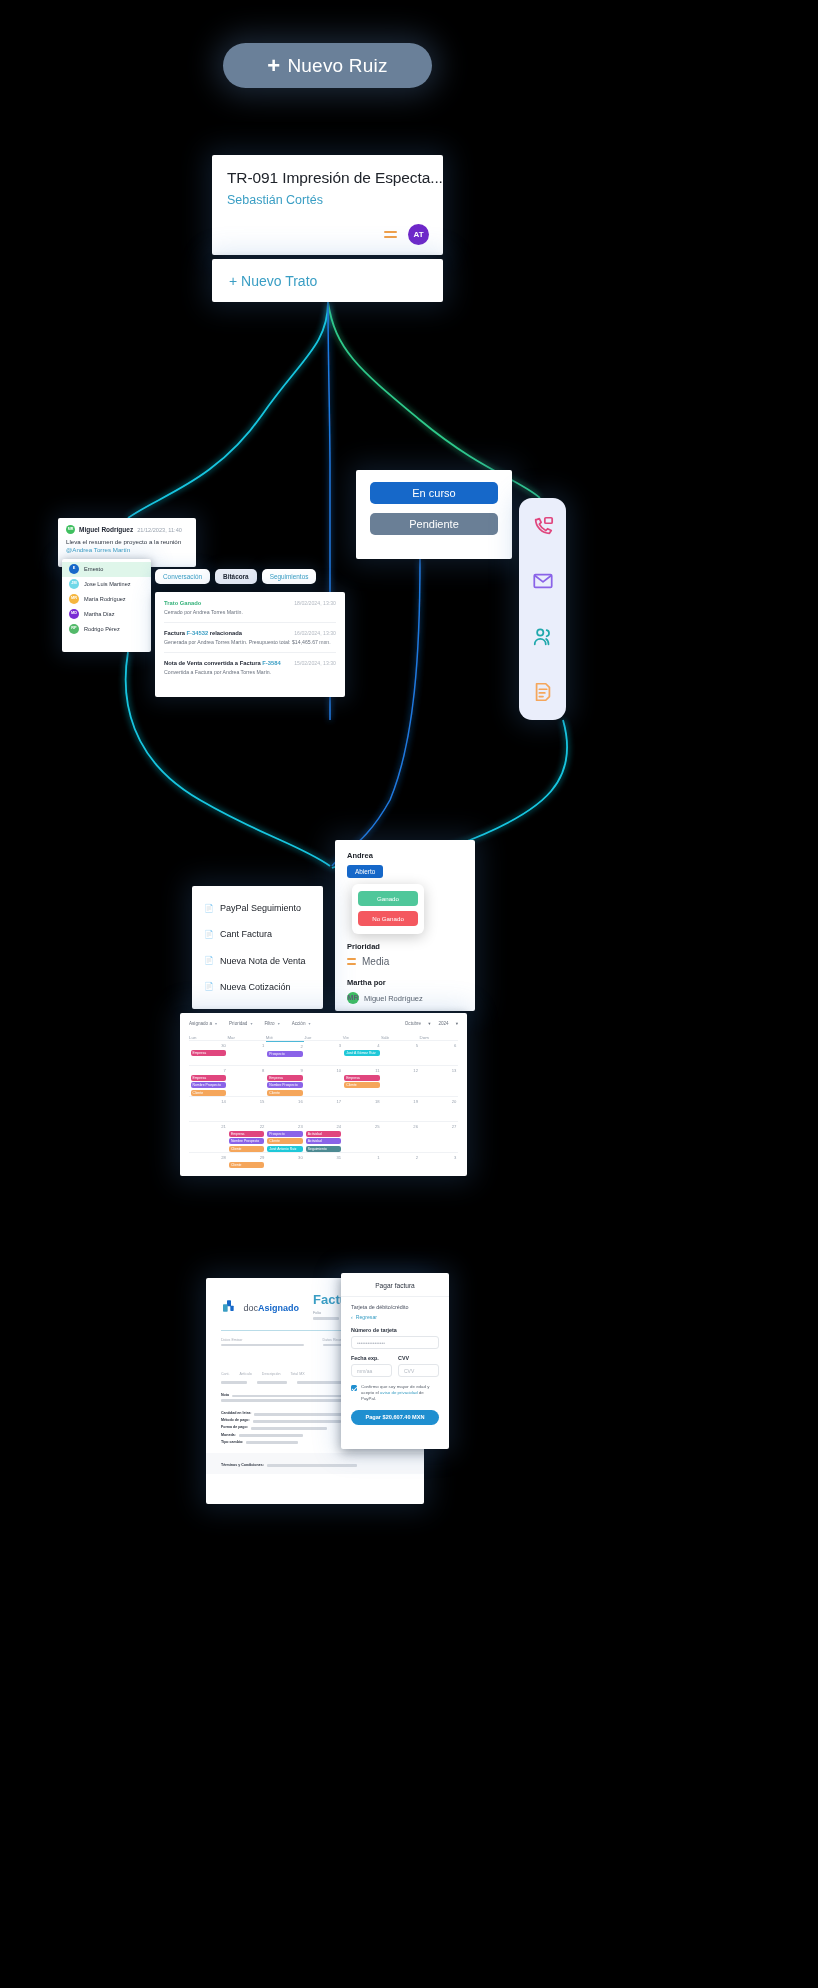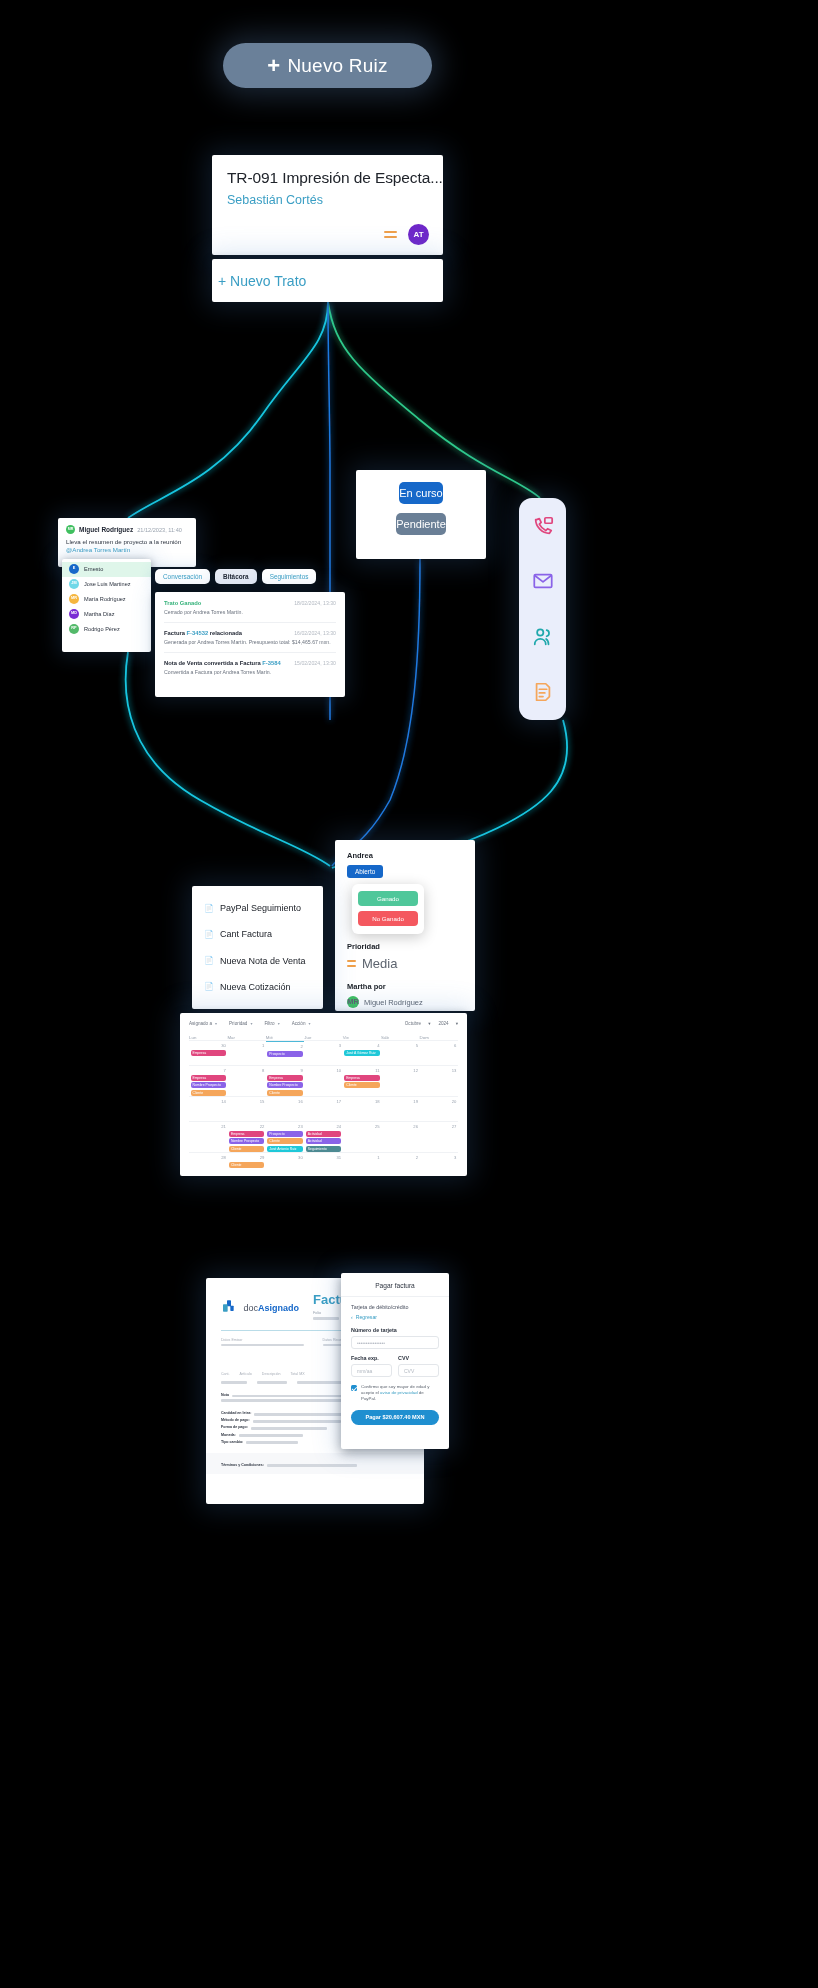--- a/index.html
+++ b/index.html
@@ -38,21 +38,21 @@
   #deal-card .meta { position:absolute; right:14px; bottom:10px; display:flex; align-items:center; gap:11px; }
   .prio-bars { display:flex; flex-direction:column; gap:2.5px; }
   .prio-bars i { display:block; width:13px; height:2.6px; background:#f0a04a; border-radius:2px; }
   .avatar {
     border-radius:50%; display:flex; align-items:center; justify-content:center;
     color:#fff; font-weight:700; line-height:1;
   }
   #deal-avatar { width:21px; height:21px; background:#6f28c9; font-size:8px; }
 
   
-  #new-deal-card { left:212px; top:259px; width:231px; height:43px; display:flex; align-items:center; padding-left:6px; }
+  #new-deal-card { left:212px; top:259px; width:231px; height:43px; display:flex; align-items:center; padding-left:17px; }
   #new-deal-card span { font-size:14px; color:#3a9ec4; }
 
   
   #mention-card { left:58px; top:518px; width:138px; height:49px; padding:7px 8px; box-shadow:0 0 22px 5px rgba(70,130,200,.18), 0 2px 8px rgba(0,0,0,.4); }
   #mention-card .row { display:flex; align-items:center; gap:4px; }
   #mention-card .who { font-size:6.5px; color:#1d2330; font-weight:600; }
   #mention-card .when { font-size:5.6px; color:#9aa3af; }
   #mention-card .body { font-size:6.2px; color:#2c333f; margin-top:4px; line-height:1.32; }
   #mention-card .mention { color:#3a9ec4; }
   .av-xs { width:9px; height:9px; font-size:3.6px; }
@@ -75,21 +75,21 @@
   .log-e { padding-bottom:7px; margin-bottom:7px; border-bottom:1px solid #eef0f3; }
   .log-e:last-child { border-bottom:none; }
   .log-head { display:flex; justify-content:space-between; align-items:baseline; }
   .log-t { font-size:5.8px; font-weight:700; color:#1d2330; }
   .log-t.green { color:#35b27a; }
   .log-t .lnk { color:#3a9ec4; }
   .log-d { font-size:5.2px; color:#b3b9c2; }
   .log-s { font-size:5.2px; color:#6b727e; margin-top:3px; }
 
   
-  #status-card { left:356px; top:470px; width:130px; height:89px; padding:12px 14px; display:flex; flex-direction:column; gap:9px;align-items:center; }
+  #status-card { left:356px; top:470px; width:156px; height:89px; padding:12px 14px; display:flex; flex-direction:column; gap:9px; }
   .chip { border-radius:5px; height:22px; display:flex; align-items:center; justify-content:center; font-size:11px; color:#fff; }
   .chip.blue { background:#1668c9; }
   .chip.gray { background:#6a7f96; }
 
   
   #icon-rail {
     position:absolute; left:519px; top:498px; width:47px; height:222px;
     background:#eaeefb; border-radius:13px;
     display:flex; flex-direction:column; align-items:center; justify-content:space-around;
     box-shadow:0 0 26px 6px rgba(70,130,200,.20), 0 2px 10px rgba(0,0,0,.4);
@@ -100,21 +100,21 @@
   #estado-card { left:335px; top:840px; width:140px; height:171px; padding:11px 12px; }
   .f-lab { font-size:7.5px; color:#20242b; font-weight:600; }
   .badge-open { display:inline-flex; align-items:center; justify-content:center; background:#1668c9; color:#fff; font-size:6.4px; border-radius:3px; padding:3px 8px; margin-top:5px; }
   #estado-dd { position:absolute; left:352px; top:884px; width:72px; height:50px; background:#fff; border-radius:6px; padding:7px 6px; display:flex; flex-direction:column; gap:5px; box-shadow:0 3px 14px rgba(0,0,0,.22); }
   .dd-item { height:15px; border-radius:4px; display:flex; align-items:center; justify-content:center; font-size:6.2px; color:#fff; }
   .dd-item.win { background:#4fc79a; }
   .dd-item.lose { background:#f4585f; }
   .faint { position:absolute; left:408px; top:918px; font-size:7px; color:#8c929c; }
   .prio-line { display:flex; align-items:center; gap:6px; margin-top:5px; }
   .prio-line .bars i { width:9px; height:1.8px; }
-  .prio-line span { font-size:13px; color:#5c636e; }
+  .prio-line span { font-size:10px; color:#5c636e; }
   .creator { display:flex; align-items:center; gap:5px; margin-top:5px; }
   .creator span { font-size:7.5px; color:#5c636e; }
   .av-m { width:12px; height:12px; font-size:4.4px; }
 
   
   #action-menu { left:192px; top:886px; width:131px; height:123px; padding:9px 0; display:flex; flex-direction:column; justify-content:space-around; }
   .act { display:flex; align-items:center; gap:6px; padding:0 12px; font-size:9px; color:#20242b; }
   .act .g { font-size:8px; color:#4a5160; }
 
   

